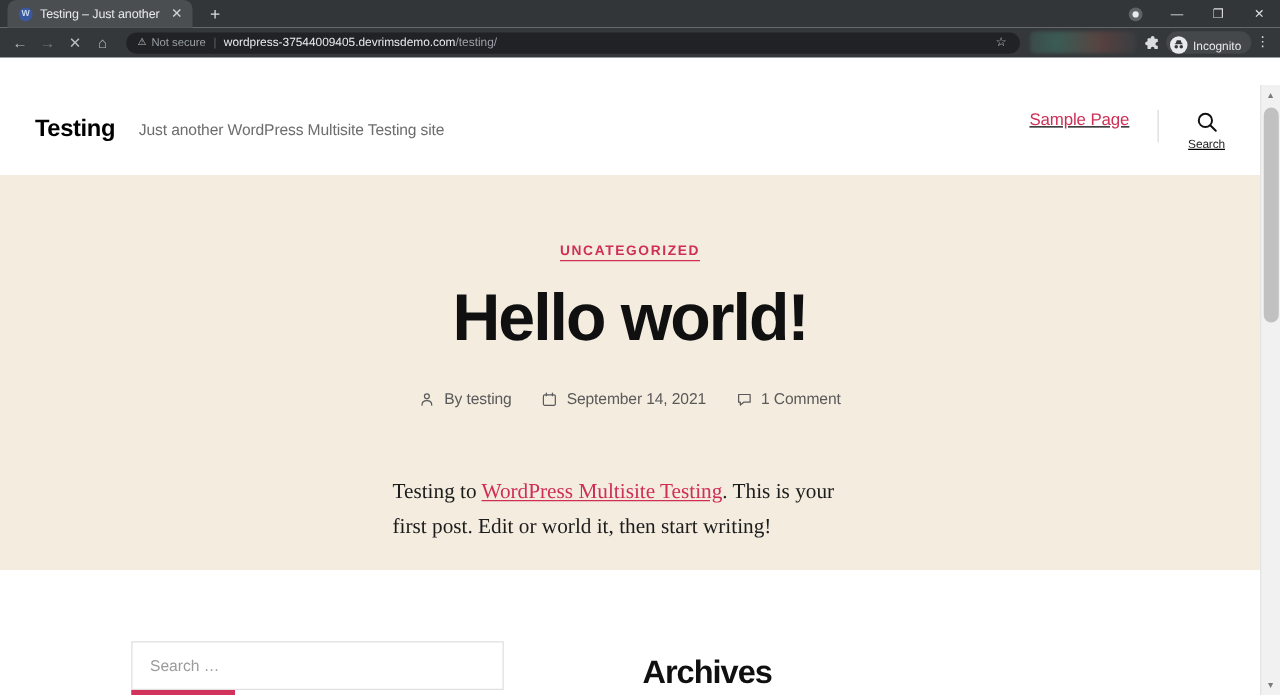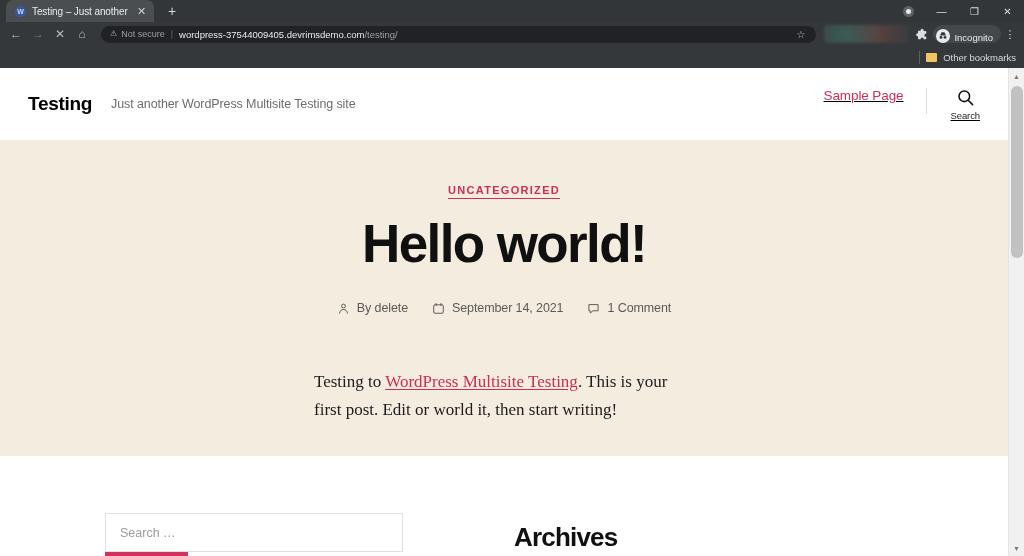--- a/index.html
+++ b/index.html
@@ -146,21 +146,21 @@
     font-size: 13.5px; color: #cf2e55; letter-spacing: -0.1px;
   }
   .nav-divider { width: 1px; height: 26px; background: #dcdcdc; margin: 0 23px; }
   .search-toggle {
     display: flex; flex-direction: column; align-items: center; gap: 3px;
   }
   .search-toggle svg { display: block; }
   .search-toggle-label { font-size: 9.5px; color: #1c1c1c; letter-spacing: -0.1px;}
 
   .hero {
-    background: #f3ecdf; padding: 44px 0 0 0; height: 316px;
+    background: #f3ecdf; padding: 55px 0 0 0; height: 316px;
   }
   .cat {
     text-align: center; font-size: 11px; font-weight: bold;
     color: #cf2e55; letter-spacing: 1.3px;
     text-decoration: underline; text-underline-offset: 4px;
     text-decoration-thickness: 1px;
   }
   .post-title {
     text-align: center; font-size: 53px; font-weight: bold;
     color: #101010; margin-top: 21px; letter-spacing: -1.6px;
@@ -273,25 +273,20 @@
           <path d="M5.5 2h5l1.5 4h1v1H3V6h1l1.5-4z"></path>
           <circle cx="4.8" cy="10.2" r="2.3"></circle>
             <circle cx="11.2" cy="10.2" r="2.3"></circle>
         </svg>
       </div>
       <span class="incog-label">Incognito</span>
     </div>
     <div class="kebab">⋮</div>
   </div>
 
-  <div class="bookmarkbar">
-    <div class="bm-sep"></div>
-    <div class="bm-folder"></div>
-    <span class="bm-label">Other bookmarks</span>
-  </div>
 
   <div class="viewport">
     <div class="page">
 
       <div class="site-header">
         <div class="site-title">Testing</div>
         <div class="site-tagline">Just another WordPress Multisite Testing site</div>
         <div class="header-nav">
           <a class="nav-link">Sample Page</a>
           <div class="nav-divider"></div>
@@ -312,21 +307,21 @@
         <h1 class="post-title">Hello world!</h1>
 
         <div class="post-meta">
           <div class="meta-item">
             <span>
               <svg width="13" height="13" viewBox="0 0 24 24" fill="none" stroke="#5a5a5a" stroke-width="1.8">
                 <circle cx="12" cy="7.5" r="3.6"></circle>
                 <path d="M4.8 20.5c0-4 3.2-6.5 7.2-6.5s7.2 2.5 7.2 6.5" stroke-linecap="round"></path>
               </svg>
             </span>
-            <span>By delete</span>
+            <span>By testing</span>
           </div>
           <div class="meta-item">
             <span>
               <svg width="13" height="13" viewBox="0 0 24 24" fill="none" stroke="#5a5a5a" stroke-width="1.8">
                 <rect x="3.2" y="5.2" width="17.6" height="15.6" rx="2"></rect>
                 <line x1="7.5" y1="2.6" x2="7.5" y2="6.6" stroke-linecap="round"></line>
                 <line x1="16.5" y1="2.6" x2="16.5" y2="6.6" stroke-linecap="round"></line>
               </svg>
             </span>
             <span>September 14, 2021</span>

